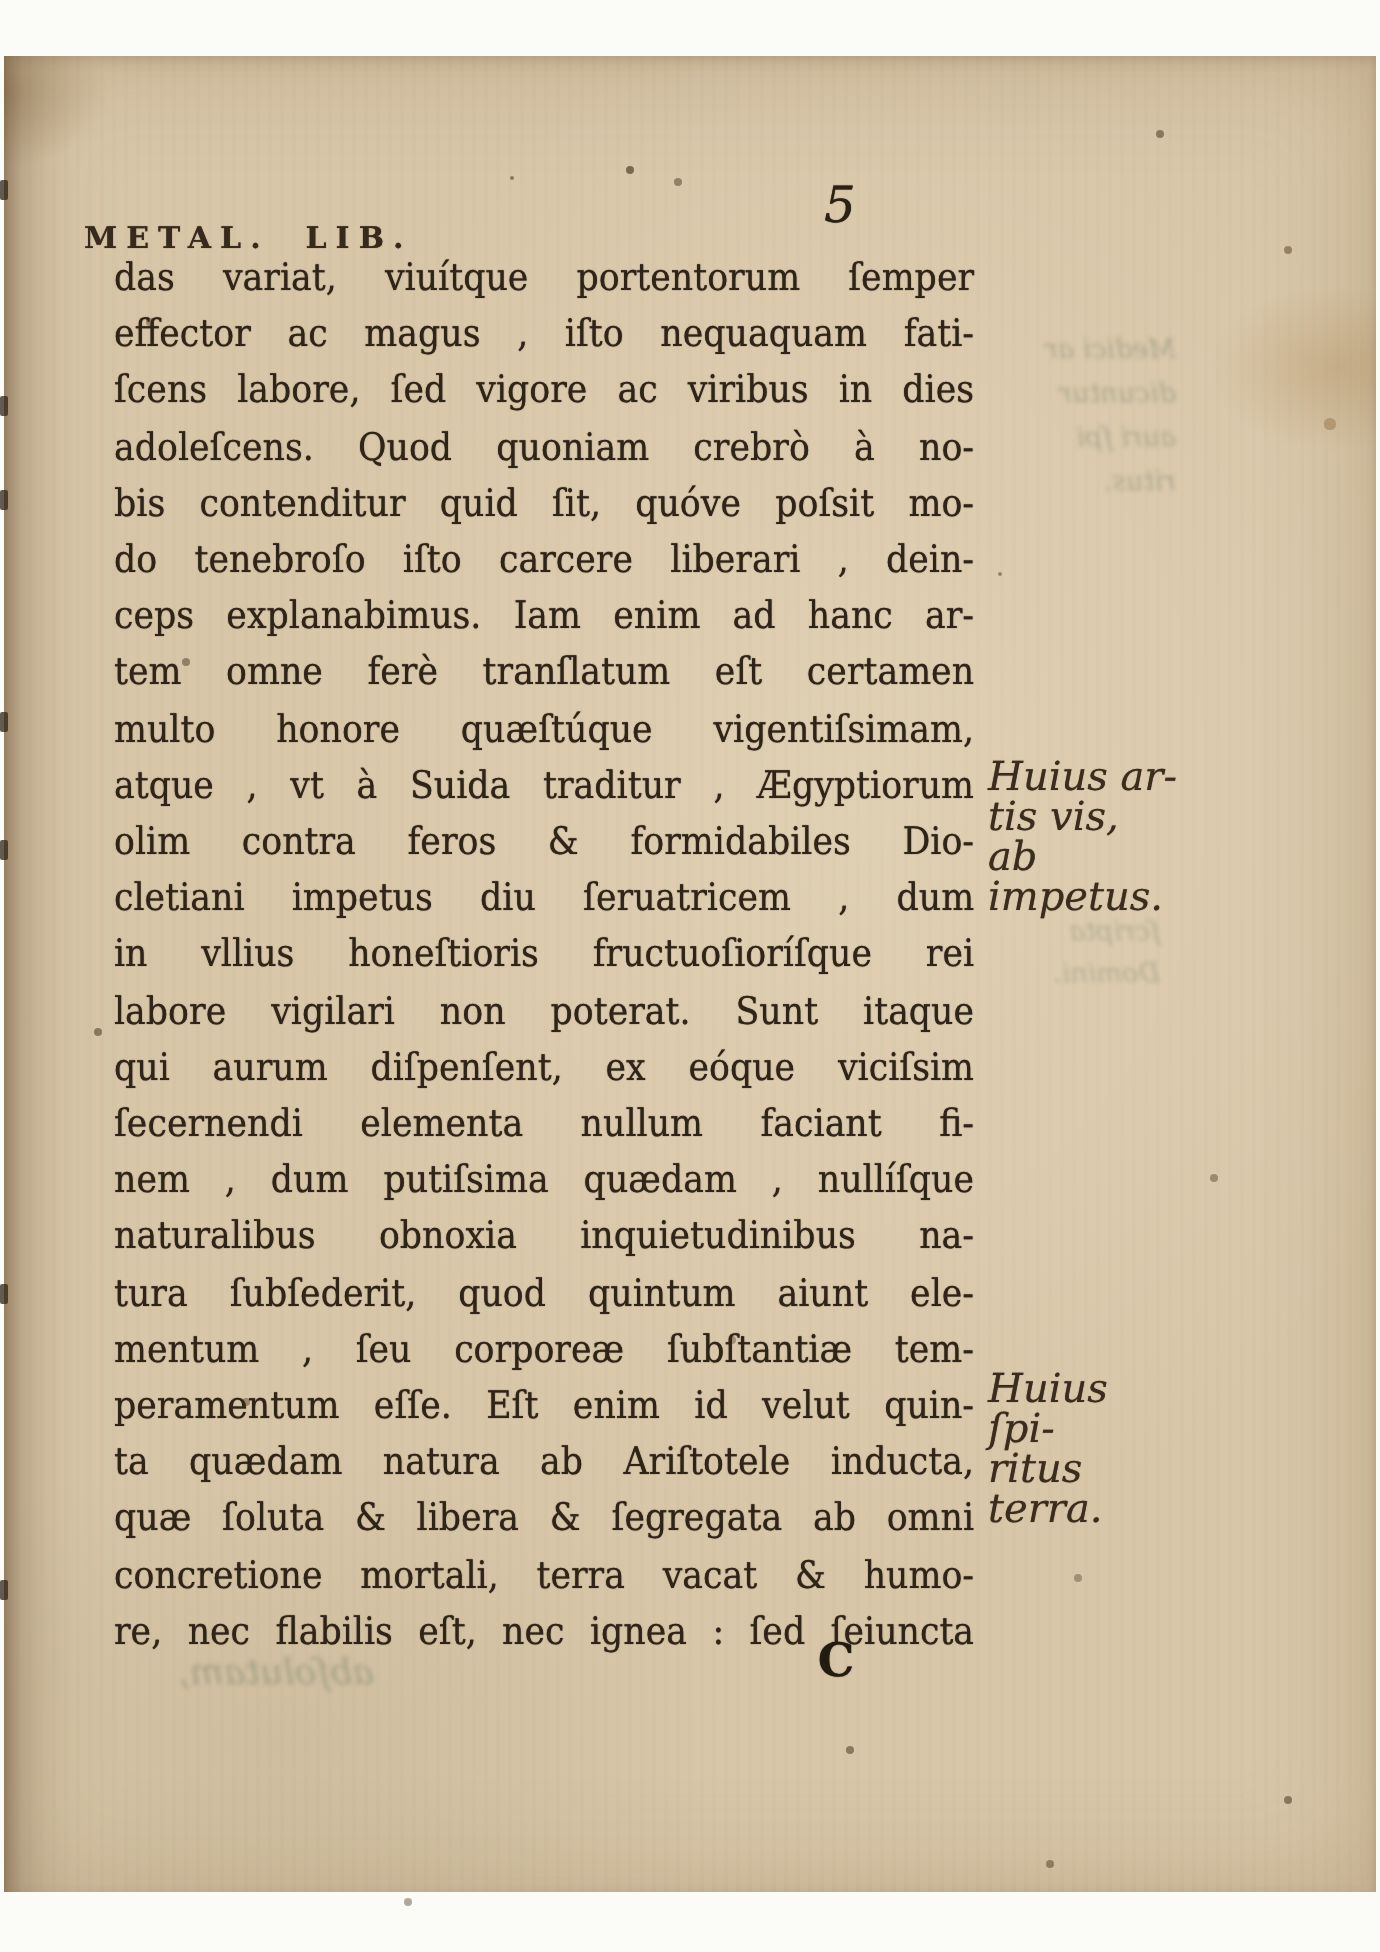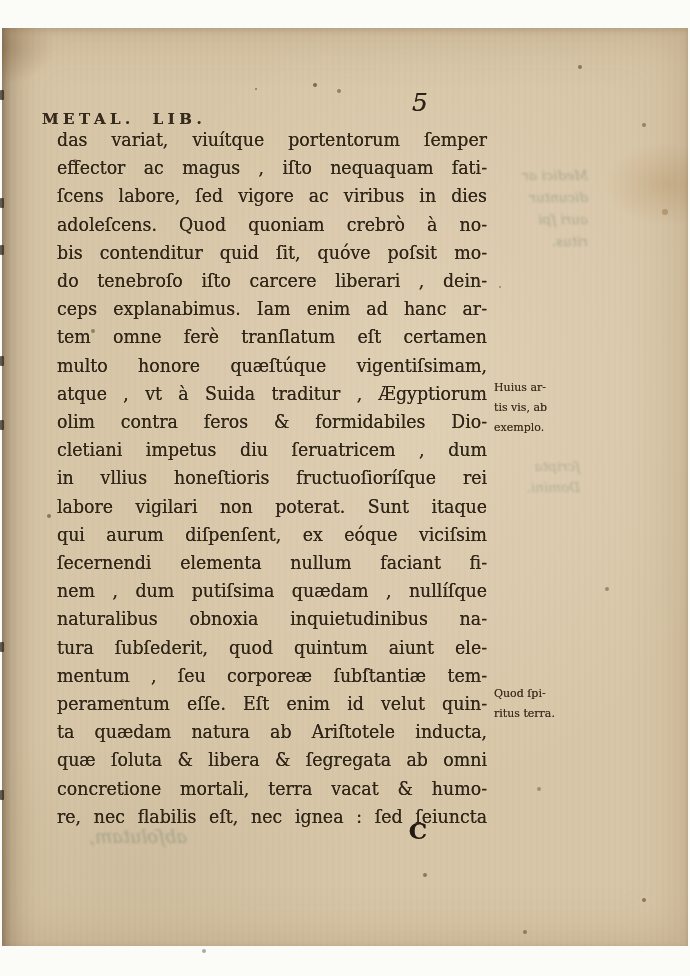--- a/index.html
+++ b/index.html
@@ -78,21 +78,21 @@
   }
   .tl{
     display:block;width:470px;
     font-size:19px;line-height:28.2px;
     text-align:justify;text-align-last:justify;
     white-space:normal;
     text-shadow:0 0 .6px rgba(47,36,24,.85);
   }
   .margin-note{
     position:absolute;width:96px;
-    font-size:11px;line-height:20px;
+    font-size:20px;font-style:italic;line-height:20px;
     color:#3a2d1e;
     text-shadow:0 0 .5px rgba(58,45,30,.7);
   }
   .mn-1{left:492px;top:350px;}
   .mn-2{left:492px;top:656px;}
   .margin-note span{display:block;}
   .signature-mark{
     position:absolute;left:398px;top:789px;width:36px;
     text-align:center;font-size:23px;font-weight:bold;color:#241b10;
     text-shadow:0 0 .6px rgba(36,27,16,.8);
@@ -143,25 +143,25 @@
     <span class="tl">peramentum eſſe. Eſt enim id velut quin-</span>
     <span class="tl">ta quædam natura ab Ariſtotele inducta,</span>
     <span class="tl">quæ ſoluta &amp; libera &amp; ſegregata ab omni</span>
     <span class="tl">concretione mortali, terra vacat &amp; humo-</span>
     <span class="tl">re, nec flabilis eſt, nec ignea : ſed ſeiuncta</span>
   </div>
 
   <div class="margin-note mn-1">
     <span>Huius ar-</span>
     <span>tis vis, ab</span>
-    <span>exemplo.</span>
+    <span>impetus.</span>
   </div>
 
   <div class="margin-note mn-2">
-    <span>Quod ſpi-</span>
+    <span>Huius ſpi-</span>
     <span>ritus terra.</span>
   </div>
 
   <div class="signature-mark">C</div>
 
   <div class="ghost ghost-bottom-left">abſolutam,</div>
 
   <div class="ghost ghost-right-upper">
     <span>Medici ar</span>
     <span>dicuntur</span>

